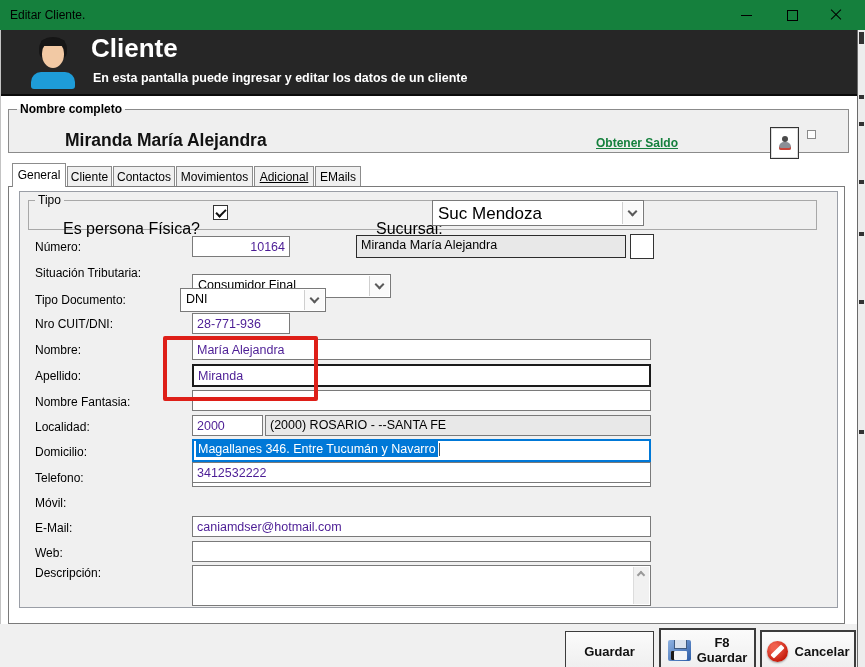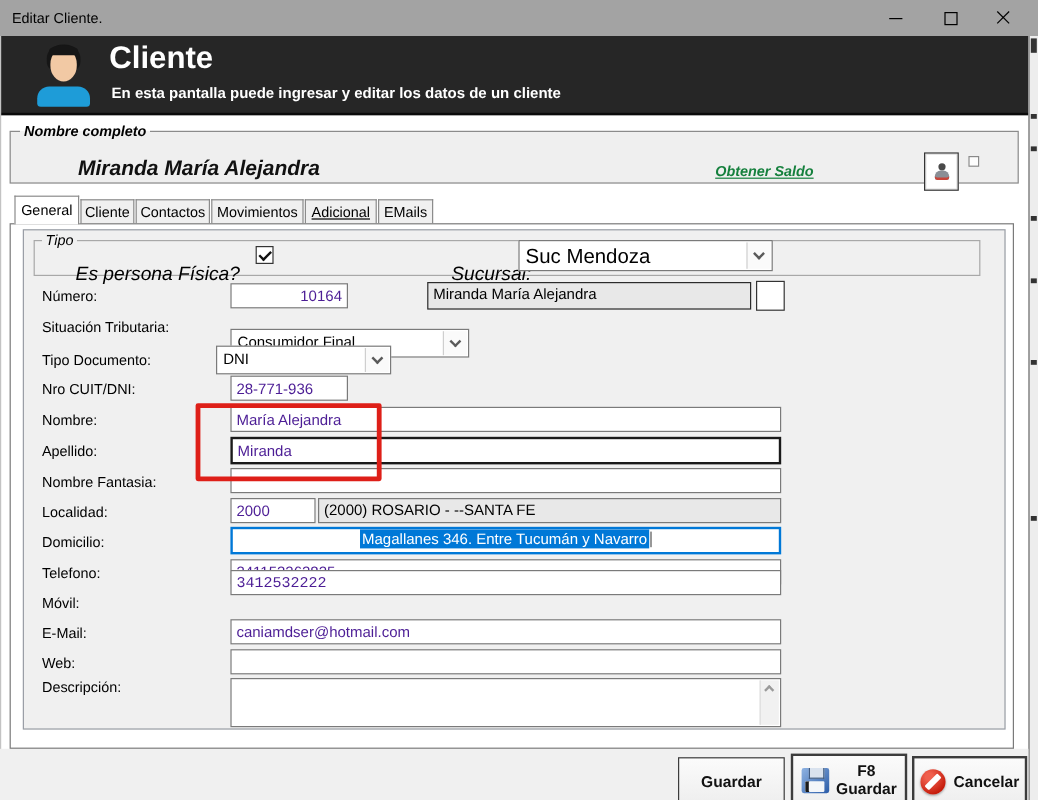--- a/index.html
+++ b/index.html
@@ -4,21 +4,21 @@
 <style>
   * { box-sizing: border-box; }
   html,body { margin:0; padding:0; }
   .page {
     position:relative; width:865px; height:667px; overflow:hidden;
     background:#ffffff; font-family:"Liberation Sans","DejaVu Sans",sans-serif;
     color:#000; font-size:12px;
   }
 
   
-  .titlebar { position:absolute; left:0; top:0; width:865px; height:30px; background:#a3a3a3; }
+  .titlebar { position:absolute; left:0; top:0; width:865px; height:30px; background:#15803d; }
   .titlebar .title { position:absolute; left:10px; top:8px; font-size:12px; }
   .winctl { position:absolute; top:0; width:46px; height:30px; display:flex; align-items:center; justify-content:center; cursor:default; }
   .g-min { width:11px; height:1px; background:#000; }
   .g-max { width:11px; height:11px; border:1px solid #000; }
   .g-close { position:relative; width:14px; height:14px; }
   .g-close::before,.g-close::after { content:''; position:absolute; left:0; top:6px; width:14px; height:1px; background:#000; }
   .g-close::before { transform:rotate(45deg); }
   .g-close::after { transform:rotate(-45deg); }
 
   
@@ -29,21 +29,21 @@
   .avatar .hair { position:absolute; top:0; left:9px; width:28px; height:24px; background:#161616; border-radius:48% 48% 40% 40%; }
   .avatar .face { position:absolute; top:4px; left:12px; width:22px; height:27px; background:#f2c9a4; border-radius:46% 46% 50% 50%; }
   .avatar .fringe { position:absolute; top:1px; left:11px; width:24px; height:8px; background:#161616; border-radius:50% 50% 20% 20%; }
   .avatar .shirt { position:absolute; bottom:0; left:1px; width:44px; height:17px; background:#1e9cd8; border-radius:10px 10px 3px 3px; }
 
   
   .right-strip { position:absolute; left:857px; top:30px; width:8px; height:637px; background:#ededed; border-left:1px solid #6b6b6b; }
   .right-strip .tick { position:absolute; left:1px; width:5px; background:#333; }
 
   
-  fieldset { margin:0; padding:0; position:absolute;font-style:italic; }
+  fieldset { margin:0; padding:0; position:absolute; }
   legend { padding:0 3px; font-size:12px; }
   .name-box { left:8px; top:102px; width:841px; height:51px; background:#efefef; border:1px solid #8b8b8b; }
   .name-box legend { margin-left:8px; font-weight:bold; background:transparent; }
   .fullname { position:absolute; left:56px; top:14px; font-size:17.5px; font-weight:bold; color:#111; }
   .saldo-link { position:absolute; left:587px; top:20px; font-size:12px; font-weight:bold; color:#15803d; text-decoration:underline; cursor:pointer; }
   .mini-btn { position:absolute; background:#fff; border:2px solid #333; display:flex; align-items:center; justify-content:center; padding:0; }
   .person-btn { left:761px; top:11px; width:29px; height:32px; border-width:1px; box-shadow:0 0 0 1px #ddd inset; }
   .mini-person { position:relative; width:12px; height:15px; }
   .mini-person::before { content:''; position:absolute; left:3px; top:0; width:6px; height:6px; background:#4a4a4a; border-radius:50%; }
   .mini-person::after { content:''; position:absolute; left:0; top:6px; width:12px; height:8px; background:#8a8f96; border-radius:5px 5px 2px 2px; box-shadow:inset 0 -2px 0 #c8453a; }
@@ -207,27 +207,27 @@
   <input class="tbox focus-dark" style="left: 192px; top: 364px; width: 459px; height: 23px;" readonly="" value="Miranda">
 
   <span class="lbl" style="top:395px;">Nombre Fantasia:</span>
   <input class="tbox" style="left: 192px; top: 390px; width: 459px; height: 21px;" readonly="" value="">
 
   <span class="lbl" style="top:420px;">Localidad:</span>
   <input class="tbox" style="left: 192px; top: 415px; width: 71px; height: 21px;" readonly="" value="2000">
   <div class="ro-box" style="left:265px;top:415px;width:386px;height:21px;">(2000) ROSARIO - --SANTA FE</div>
 
   <span class="lbl" style="top:445px;">Domicilio:</span>
-  <div class="tbox sel-box focus-blue" style="left:192px;top:439px;width:459px;height:23px;text-align:center;"><span class="sel">Magallanes 346. Entre Tucumán y Navarro</span><span class="caret"></span></div>
+  <div class="tbox sel-box focus-blue" style="left:192px;top:439px;width:459px;height:23px;"><span class="sel">Magallanes 346. Entre Tucumán y Navarro</span><span class="caret"></span></div>
 
   <span class="lbl" style="top:471px;">Telefono:</span>
   <input class="tbox" style="left: 192px; top: 466px; width: 459px; height: 21px;" readonly="" value="341153262825">
 
   <span class="lbl" style="top:496px;">Móvil:</span>
-  <input class="tbox" style="left: 192px; top: 475px; width: 459px; height: 21px; font-family: Liberation Mono, monospace;" readonly="" value="3412532222">
+  <input class="tbox" style="left: 192px; top: 462px; width: 459px; height: 21px;" readonly="" value="3412532222">
 
   <span class="lbl" style="top:521px;">E-Mail:</span>
   <input class="tbox" style="left: 192px; top: 516px; width: 459px; height: 21px;" readonly="" value="caniamdser@hotmail.com">
 
   <span class="lbl" style="top:546px;">Web:</span>
   <input class="tbox" style="left: 192px; top: 541px; width: 459px; height: 21px;" readonly="" value="">
 
   <span class="lbl" style="top:566px;">Descripción:</span>
   <div class="ta-box" style="left:192px;top:565px;width:459px;height:41px;">
     <span></span>

